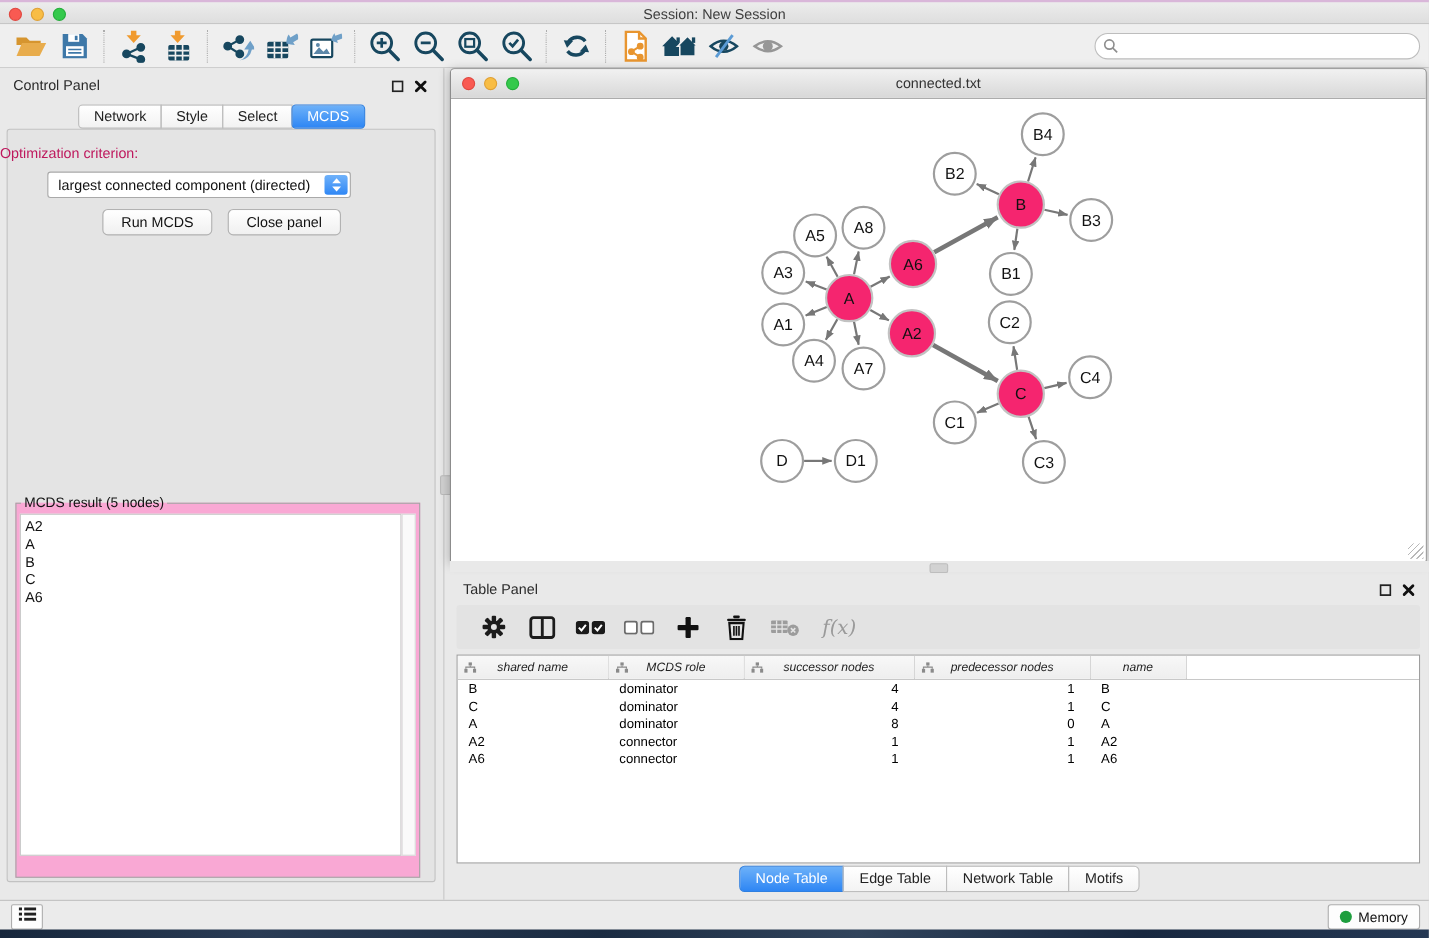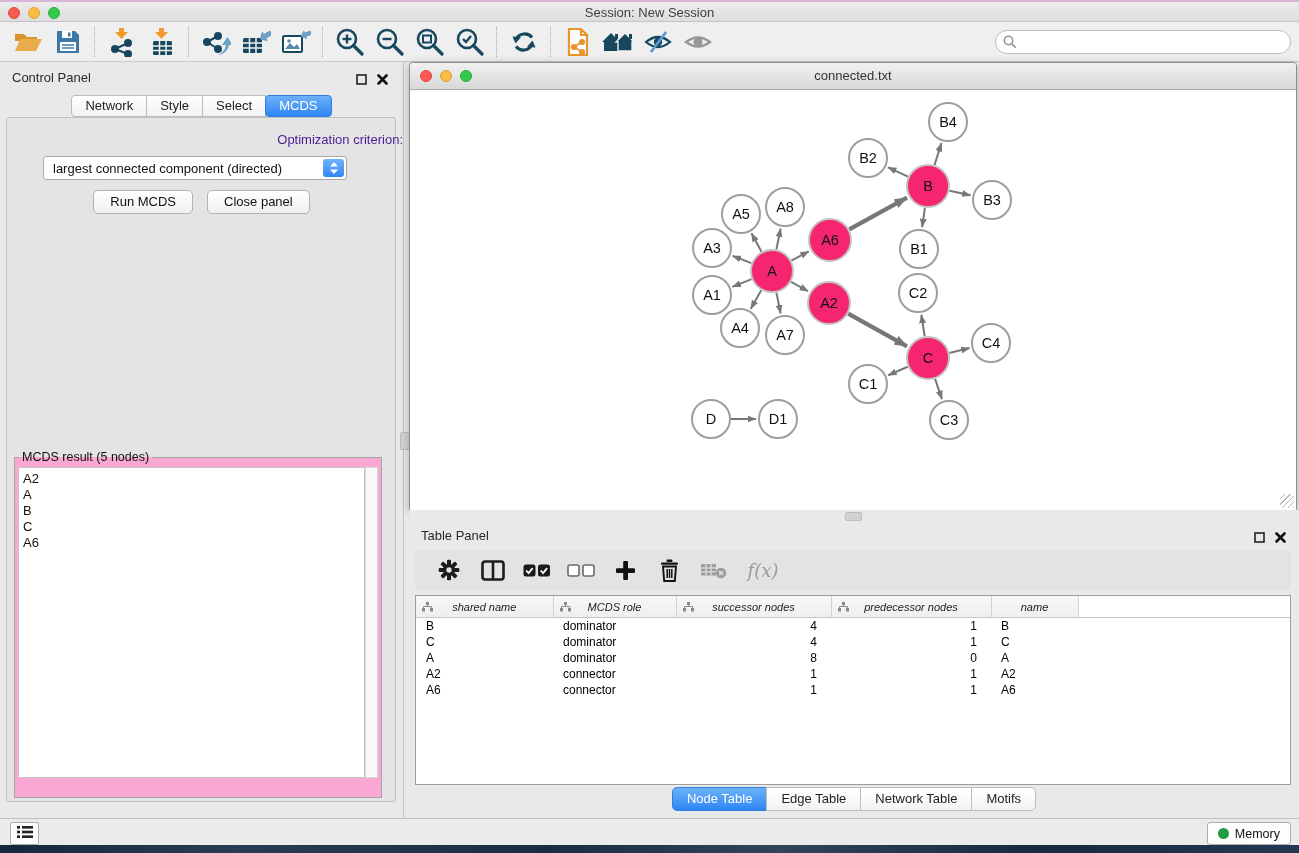--- a/index.html
+++ b/index.html
@@ -35,22 +35,22 @@
   .panel-btns{position:absolute;top:9px;display:flex;gap:10px;align-items:center;}
   .control-panel .panel-btns{left:356px;}
   .cp-tabs{position:absolute;left:0;top:33px;width:100%;display:flex;justify-content:center;z-index:3;}
   .cp-tab{font-size:13px;color:#222;background:linear-gradient(#FFFFFF,#F2F2F2);border:1px solid #BDBDBD;
     padding:2px 13px 3px;margin-left:-1px;cursor:default;}
   .cp-tab:first-child{border-radius:4px 0 0 4px;margin-left:0;}
   .cp-tab:last-child{border-radius:0 4px 4px 0;}
   .cp-tab.active{background:linear-gradient(#6DB1F9,#2E86F4);border-color:#2F7FE0;color:#fff;border-radius:4px;}
   .cp-content{position:absolute;left:6px;top:55px;width:390px;height:685px;background:#E4E4E4;
     border:1px solid #C2C2C2;border-radius:3px;box-sizing:border-box;}
-  .opt-label{position:absolute;left:0;width:100%;top:70px;text-align:right;font-size:13px;color:#4c1d95;}
-  .selectbox{position:absolute;left:43px;top:94px;width:304px;height:24px;background:#fff;border:1px solid #A9A9A9;
+  .opt-label{position:absolute;left:0;width:100%;top:70px;text-align:left;font-size:13px;color:#be185d;}
+  .selectbox{position:absolute;left:43px;top:94px;width:276px;height:24px;background:#fff;border:1px solid #A9A9A9;
     border-radius:3px;box-sizing:border-box;font-size:13px;color:#111;display:flex;align-items:center;padding-left:9px;}
   .selectbox .stepper{position:absolute;right:2px;top:2px;width:21px;height:18px;border-radius:3px;
     background:linear-gradient(#70B2FA,#2F87F5);display:flex;align-items:center;justify-content:center;}
   .btnrow{position:absolute;left:0;top:128px;width:100%;display:flex;justify-content:center;gap:14px;}
   .aqua-btn{font-size:13px;color:#111;background:linear-gradient(#FFFFFF,#F0F0F0);border:1px solid #B2B2B2;
     border-radius:5px;padding:3px 16px 4px;cursor:default;}
   .mcds-box{position:absolute;left:14px;top:388px;width:368px;height:348px;border:1px solid #A5A5A5;
     margin:0;padding:0;box-sizing:border-box;background:#f9a8d4;}
   .mcds-box legend{font-size:12.5px;color:#111;margin-left:4px;padding:0 3px;}
   .mcds-list{position:absolute;left:3px;top:3px;right:16px;bottom:4px;background:#fff;border:1px solid #C6C6C6;

